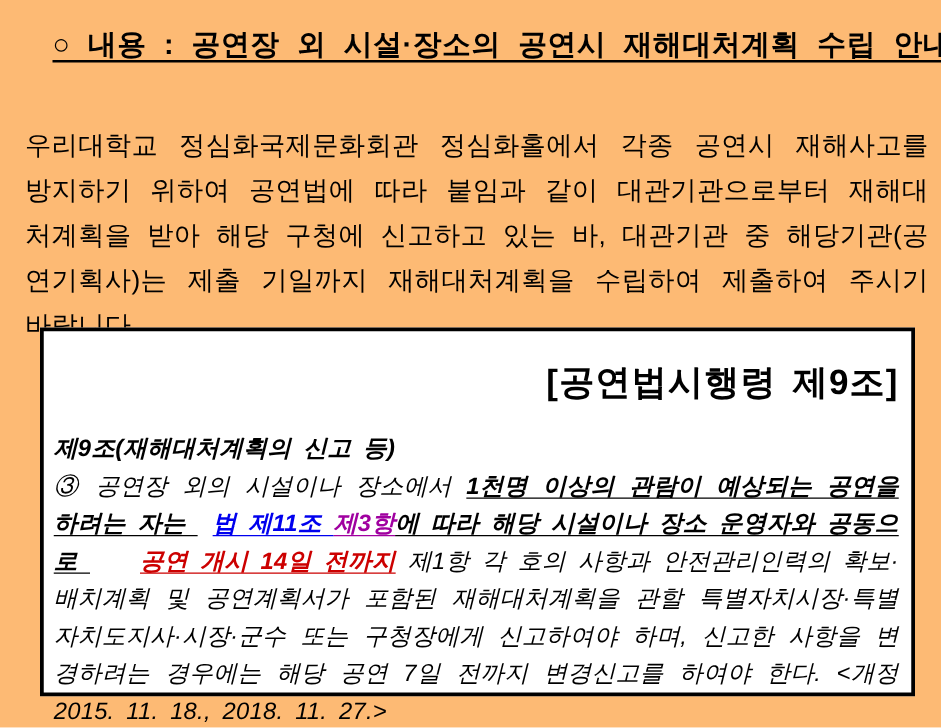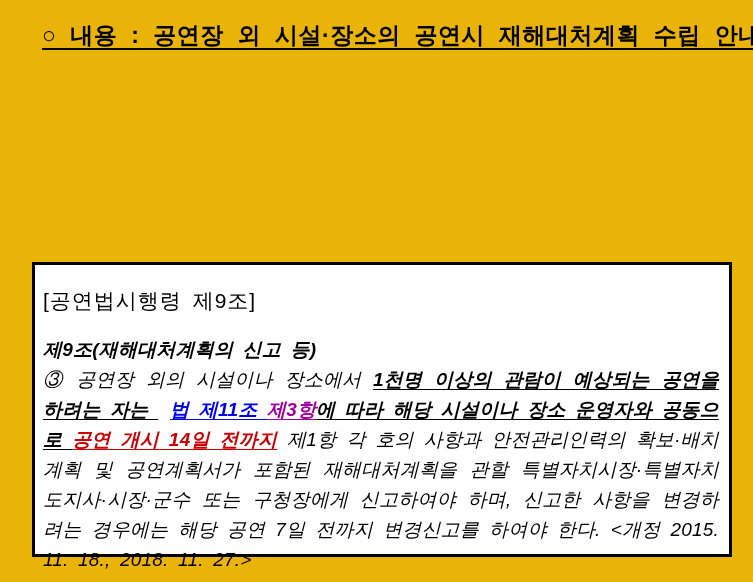--- a/index.html
+++ b/index.html
@@ -1,20 +1,20 @@
 <!DOCTYPE html>
 <html style="--blue: #0000ee; --purple: #a000a0; --red: #cc0000;"><head>
 <meta charset="utf-8">
 <style>
   html, body { margin: 0; padding: 0; background: #ffffff; }
   .page {
     position: relative;
     width: 753px;
     height: 582px;
-    background: #eab308;
+    background: #fdba74;
     color: #000000;
     font-family: "Liberation Sans", sans-serif;
     overflow: hidden;
   }
   .title {
     padding: 20px 8px 0 42px;
     font-size: 23px;
     font-weight: bold;
     letter-spacing: 0.5px;
     word-spacing: 7px;
@@ -37,23 +37,23 @@
     width: 700px;
     height: 295px;
     border: 3px solid #000000;
     box-sizing: border-box;
     padding: 4px 10px 0 8px;
     background: #ffffff;
   }
   .law-heading {
     margin-top: 18px;
     margin-bottom: 20px;
-    text-align: left;
-    font-size: 21px;
-    font-weight: normal;
+    text-align: right;
+    font-size: 28px;
+    font-weight: bold;
     letter-spacing: 1px;
     word-spacing: 4px;
   }
   .law-body {
     font-size: 19px;
     line-height: 30px;
     text-align: justify;
     word-spacing: 4px;
     letter-spacing: 0.2px;
     font-style: italic;
@@ -62,28 +62,29 @@
     display: block;
     font-weight: bold;
   }
   .bu {
     font-weight: bold;
     text-decoration: underline;
     text-underline-offset: 3px;
   }
   .blue   { color: var(--blue,   #0000ee); margin-left: 12px; }
   .purple { color: var(--purple, #a000a0); }
-  .red    { color: var(--red,    #cc0000); }
+  .red    { color: var(--red,    #cc0000); margin-left: 40px; }
 </style>
 </head>
 <body>
 
 <div class="page">
 
   <div class="title">○ 내용 : 공연장 외 시설·장소의 공연시 재해대처계획 수립 안내</div>
 
+  <p class="intro">우리대학교 정심화국제문화회관 정심화홀에서 각종 공연시 재해사고를 방지하기 위하여 공연법에 따라 붙임과 같이 대관기관으로부터 재해대처계획을 받아 해당 구청에 신고하고 있는 바, 대관기관 중 해당기관(공연기획사)는 제출 기일까지 재해대처계획을 수립하여 제출하여 주시기 바랍니다.</p>
 
   <div class="law-box">
     <div class="law-heading">[공연법시행령 제9조]</div>
     <div class="law-body"><span class="art-title">제9조(재해대처계획의 신고 등)</span><span>③ 공연장 외의 시설이나 장소에서 </span><span class="bu">1천명 이상의 관람이 예상되는 공연을 하려는 자는 </span><span class="bu blue">법 제11조 </span><span class="bu purple">제3항</span><span class="bu">에 따라 해당 시설이나 장소 운영자와 공동으로 </span><span class="bu red">공연 개시 14일 전까지</span><span> 제1항 각 호의 사항과 안전관리인력의 확보·배치계획 및 공연계획서가 포함된 재해대처계획을 관할 특별자치시장·특별자치도지사·시장·군수 또는 구청장에게 신고하여야 하며, 신고한 사항을 변경하려는 경우에는 해당 공연 7일 전까지 변경신고를 하여야 한다.  </span><span>&lt;개정 2015. 11. 18., 2018. 11. 27.&gt;</span></div>
   </div>
 
 </div>
 
 </body></html>

